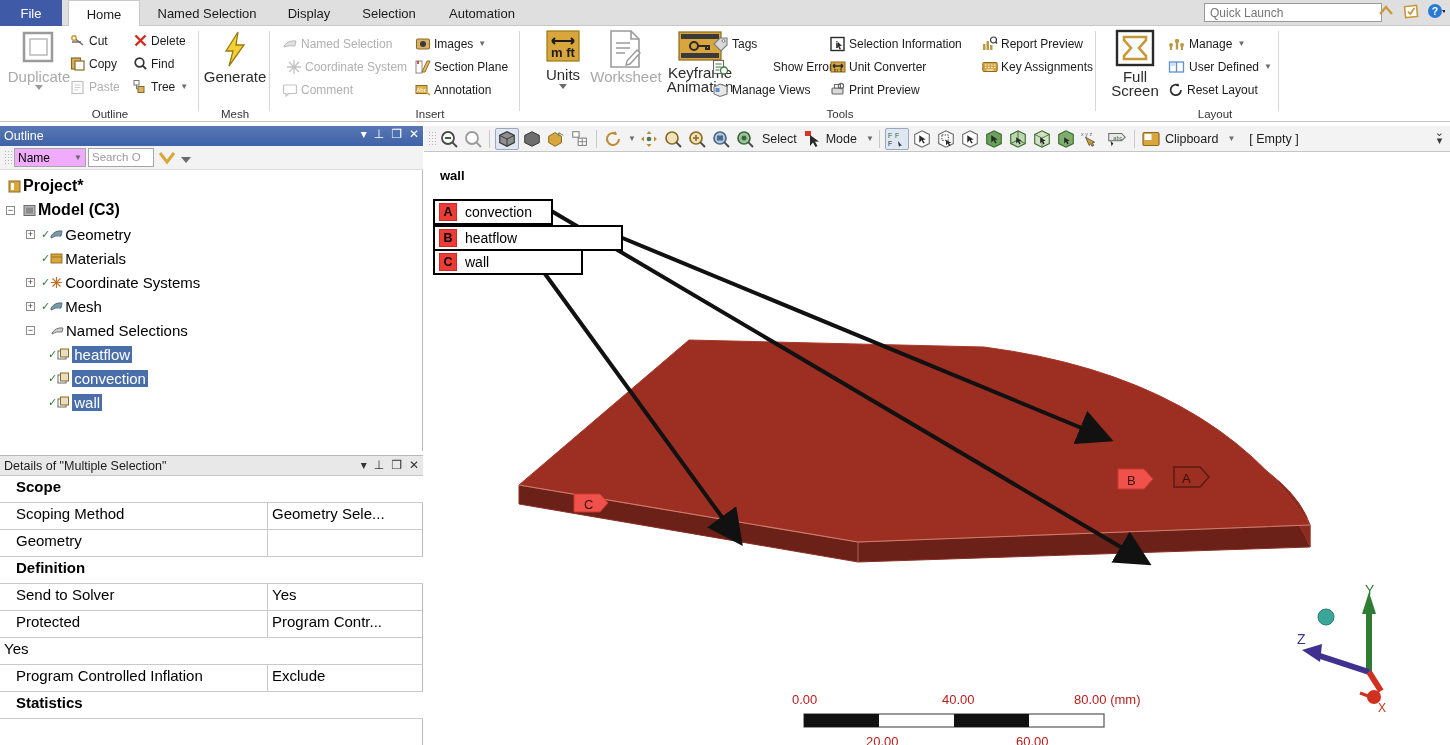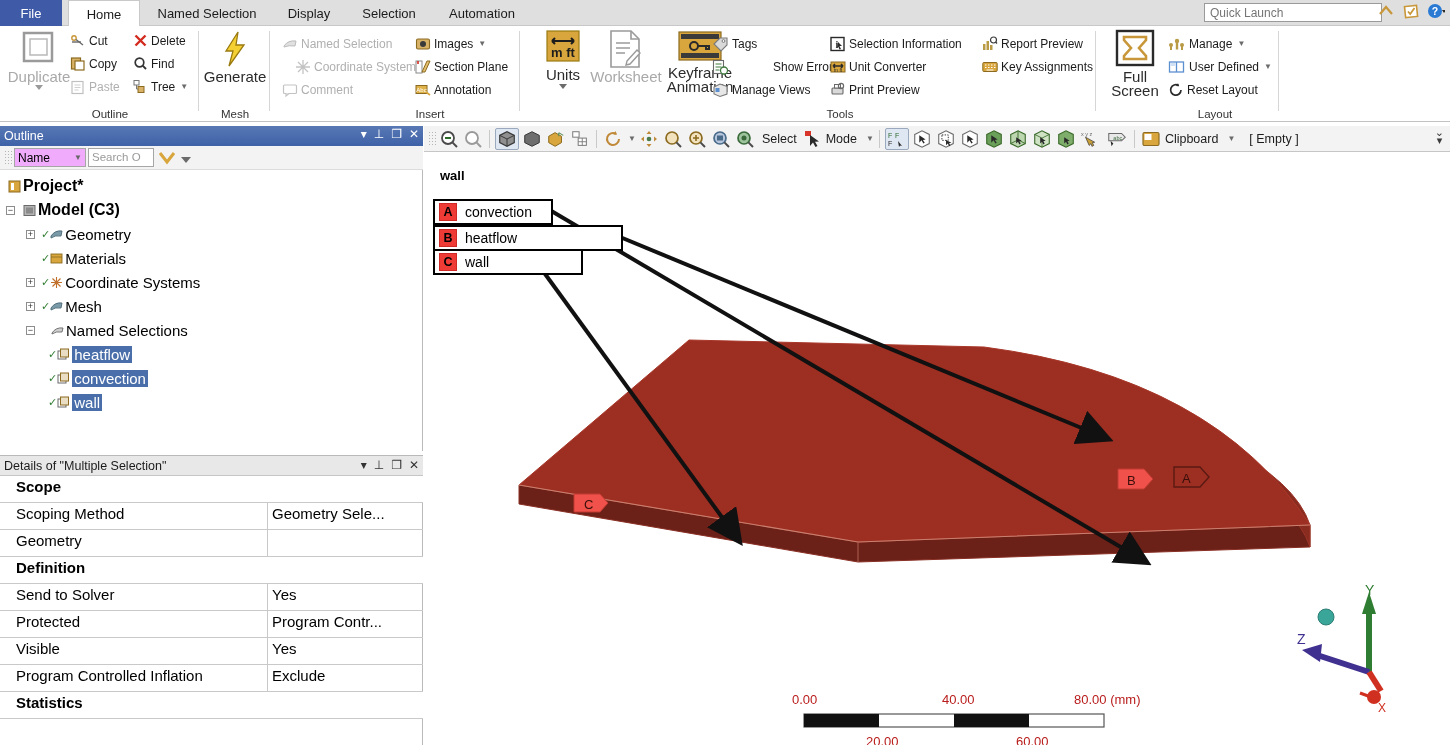--- a/index.html
+++ b/index.html
@@ -275,21 +275,21 @@
       <div class="rsep" style="left:69px;"></div>
     </div>
 
     <div class="rgroup" style="left:270px;width:250px;">
       <div class="smbtn dis" style="left:12px;top:8px;">
         <svg width="16" height="16" viewBox="0 0 16 16">
           <path d="M2 10 q4-6 12-5 l-1 5 q-6-1-11 1z" fill="#e0e0e0" stroke="#bcbcbc" stroke-width="1"></path>
         </svg>
         <span>Named Selection</span>
       </div>
-      <div class="smbtn dis" style="left:25px;top:31px;">
+      <div class="smbtn dis" style="left:16px;top:31px;">
         <svg width="16" height="16" viewBox="0 0 16 16">
           <path d="M8 1 v14 M1 8 h14 M3 3 L13 13 M13 3 L3 13" stroke="#c3c3c3" stroke-width="1.3"></path>
         </svg>
         <span>Coordinate System</span>
       </div>
       <div class="smbtn dis" style="left:12px;top:54px;">
         <svg width="16" height="16" viewBox="0 0 16 16">
           <rect x="1.5" y="3" width="13" height="8.5" rx="1" fill="#fff" stroke="#c3c3c3" stroke-width="1.2"></rect>
           <path d="M4 11.5 L4 14 L7 11.5" fill="#fff" stroke="#c3c3c3" stroke-width="1.2"></path>
         </svg>
@@ -627,21 +627,20 @@
       </div>
       <div class="drow">
         <div class="dkey">Send to Solver</div>
         <div class="dval">Yes</div>
       </div>
       <div class="drow">
         <div class="dkey">Protected</div>
         <div class="dval">Program Contr...</div>
       </div>
       <div class="drow">
-        <div class="dkey">Visible</div>
         <div class="dval">Yes</div>
       </div>
       <div class="drow">
         <div class="dkey">Program Controlled Inflation</div>
         <div class="dval">Exclude</div>
       </div>
       <div class="drow dgrp" style="border-bottom:1px solid #c9c9c9;">
 
         <div class="dkey">Statistics</div>
       </div>

